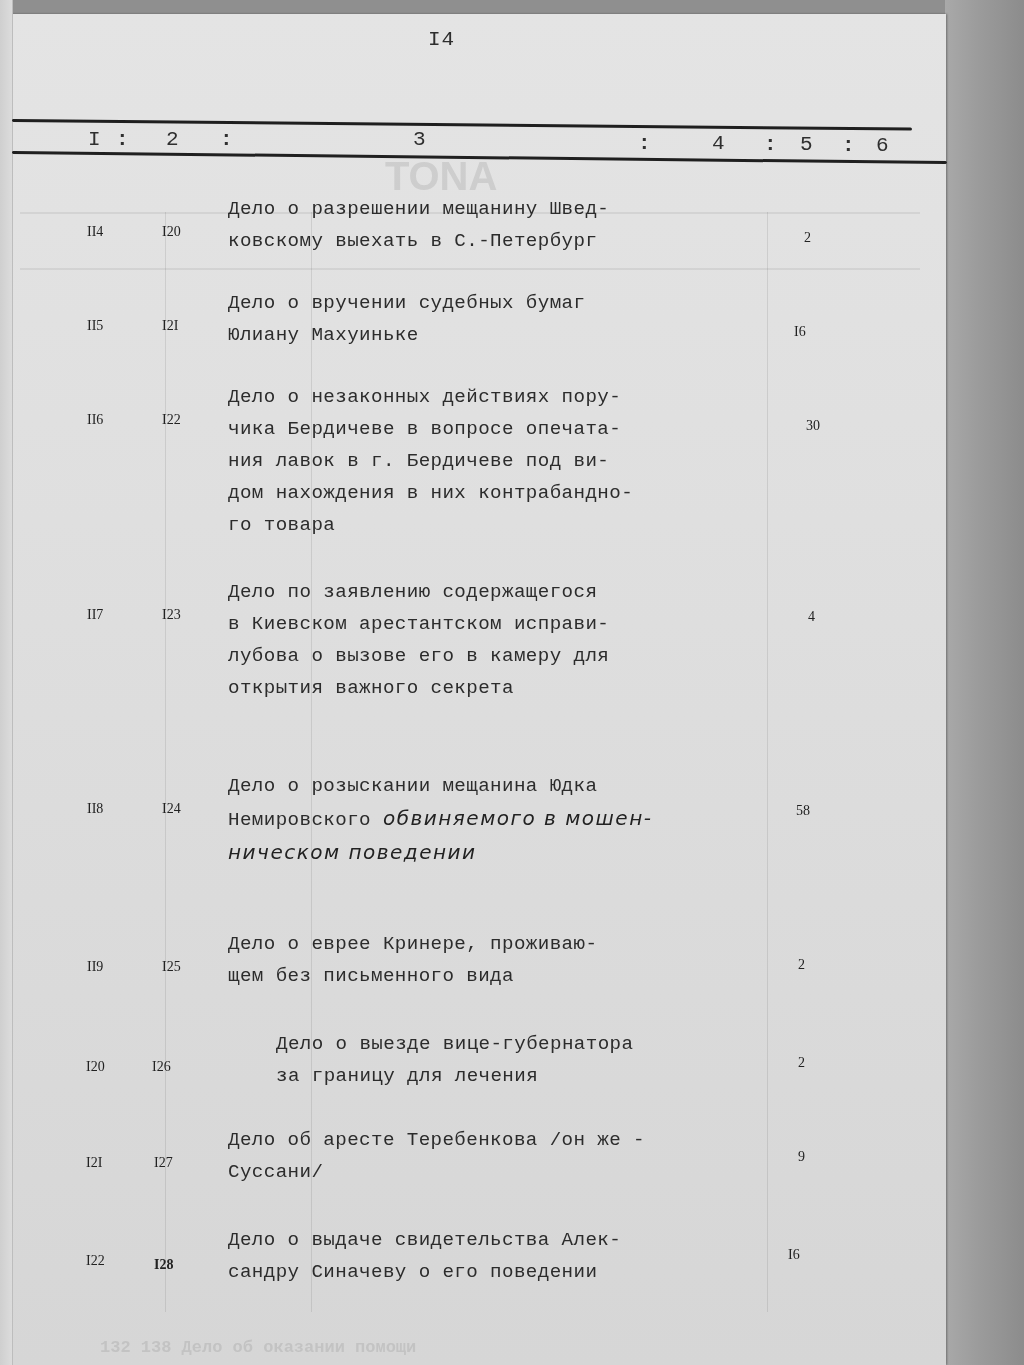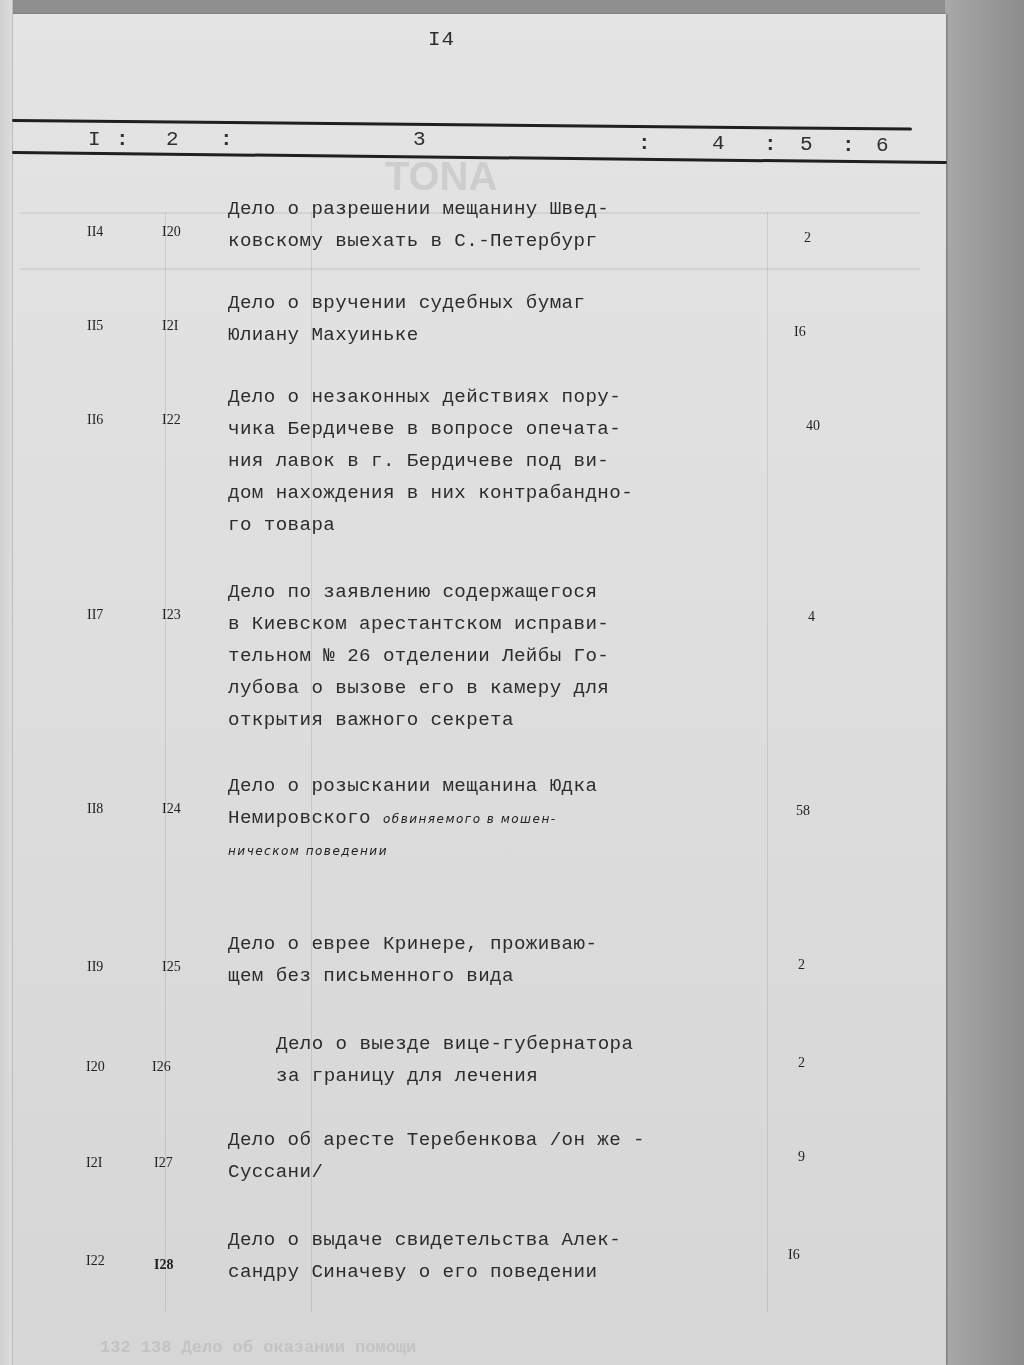--- a/index.html
+++ b/index.html
@@ -125,21 +125,21 @@
       color: #2c2c2c;
       letter-spacing: 0.4px;
     }
     .title .line {
       display: block;
       white-space: nowrap;
     }
     .handwritten {
       font-family: "DejaVu Sans", sans-serif;
       font-style: italic;
-      font-size: 12px;
+      font-size: 20px;
       color: #222;
       letter-spacing: 1.5px;
     }
     .faint-col-line {
       position: absolute;
       width: 1px;
       background: rgba(90,90,90,0.15);
     }
   </style>
 </head>
@@ -199,30 +199,29 @@
 <div class="entry" style="top:381px;">
   <span class="num-a">II6</span>
   <span class="num-b">I22</span>
   <div class="title" style="top:0px;">
     <span class="line">Дело о незаконных действиях пору-</span>
     <span class="line">чика Бердичеве в вопросе опечата-</span>
     <span class="line">ния лавок в г. Бердичеве под ви-</span>
     <span class="line">дом нахождения в них контрабандно-</span>
     <span class="line">го товара</span>
   </div>
-  <span class="sheets" style="left:806px;top:6px;">40</span>
+  <span class="sheets" style="left:806px;top:6px;">30</span>
 </div>
 
 <div class="entry" style="top:576px;">
   <span class="num-a">II7</span>
   <span class="num-b">I23</span>
   <div class="title" style="top:0px;">
     <span class="line">Дело по заявлению содержащегося</span>
     <span class="line">в Киевском арестантском исправи-</span>
-    <span class="line">тельном № 26 отделении Лейбы Го-</span>
     <span class="line">лубова о вызове его в камеру для</span>
     <span class="line">открытия важного секрета</span>
   </div>
   <span class="sheets" style="left:808px;top:2px;">4</span>
 </div>
 
 <div class="entry" style="top:770px;">
   <span class="num-a">II8</span>
   <span class="num-b">I24</span>
   <div class="title" style="top:0px;width:560px;">

